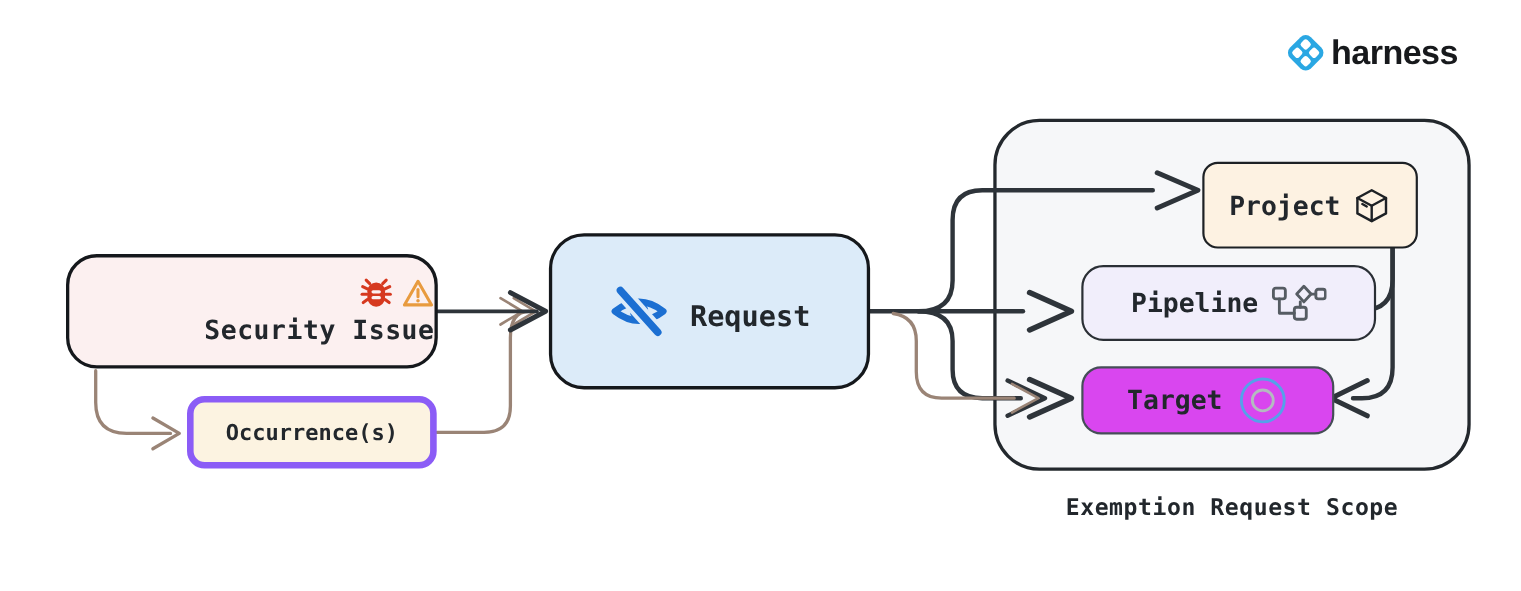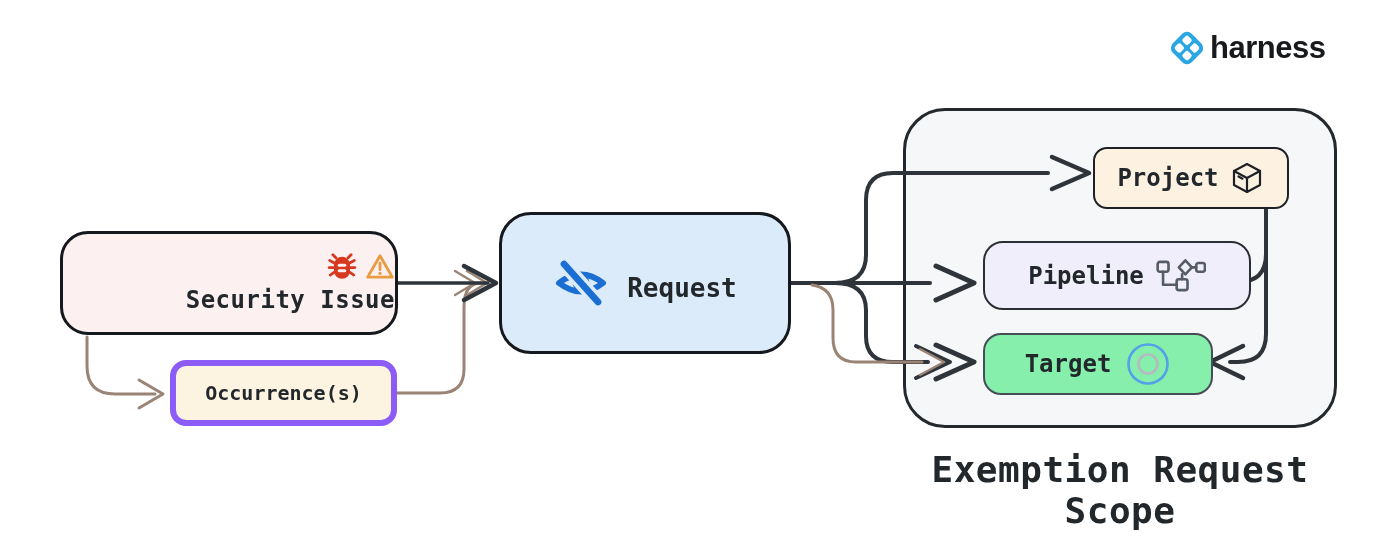--- a/index.html
+++ b/index.html
@@ -23,30 +23,30 @@
               border:6px solid #8b5cf6;border-radius:16px;}
   .occurrence .lbl{font-size:20px;font-weight:bold;}
 
   .request{left:499px;top:212px;width:292px;height:142px;background:#dcebf9;
            border:3.5px solid #15181c;border-radius:32px;gap:18px;}
   .request .txt{font-size:26px;font-weight:bold;text-align:center;line-height:1.22;margin-top:12px;}
 
   .scopebox{left:903px;top:108px;width:434px;height:320px;background:#f6f7f9;
             border:3.5px solid #23282d;border-radius:42px;z-index:1;}
 
-  .project{left:1093px;top:147px;width:196px;height:62px;background:#fdf2e2;
+  .project{left:1093px;top:147px;width:196px;height:79px;background:#fdf2e2;
            border:2.5px solid #1d2125;border-radius:14px;gap:10px;}
   .pipeline{left:983px;top:241px;width:268px;height:69px;background:#f1eefb;
             border:2.5px solid #2a2f35;border-radius:20px;gap:12px;}
-  .target{left:983px;top:333px;width:230px;height:62px;background:#86efac;
+  .target{left:983px;top:333px;width:230px;height:62px;background:#d946ef;
           border:2px solid #454e57;border-radius:18px;gap:14px;}
   .scopenode .lbl,.project .lbl,.pipeline .lbl,.target .lbl{font-size:24px;font-weight:bold;}
 
   .scopecaption{left:903px;top:449px;width:434px;text-align:center;z-index:4;
-                font-size:36px;font-weight:bold;color:#22272c;letter-spacing:.5px;}
+                font-size:21px;font-weight:bold;color:#22272c;letter-spacing:.5px;}
 
   .brand{left:1166px;top:27px;height:42px;display:flex;align-items:center;gap:2px;z-index:5;}
   .brand .word{font-family:"Liberation Sans","DejaVu Sans",sans-serif;font-weight:bold;
                font-size:31px;color:#17191c;letter-spacing:-0.5px;}
 </style>
 </head>
 <body>
 
 <div class="canvas">
 

